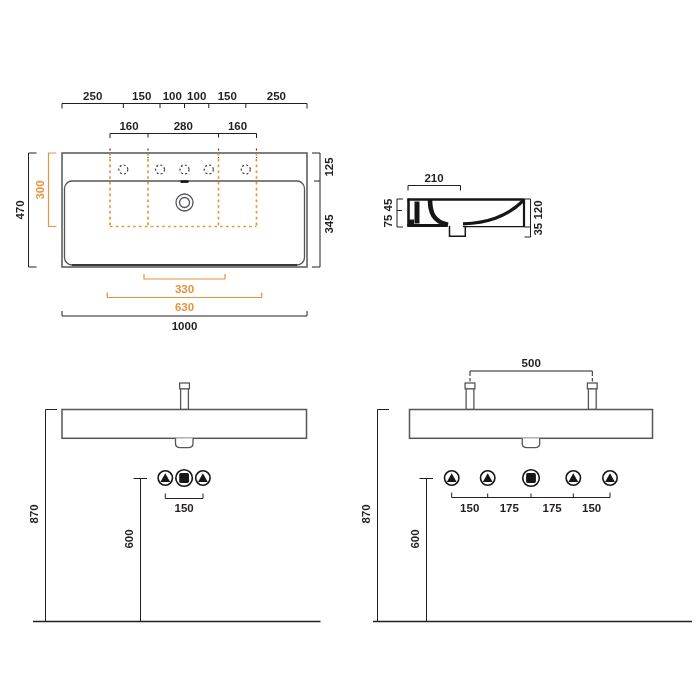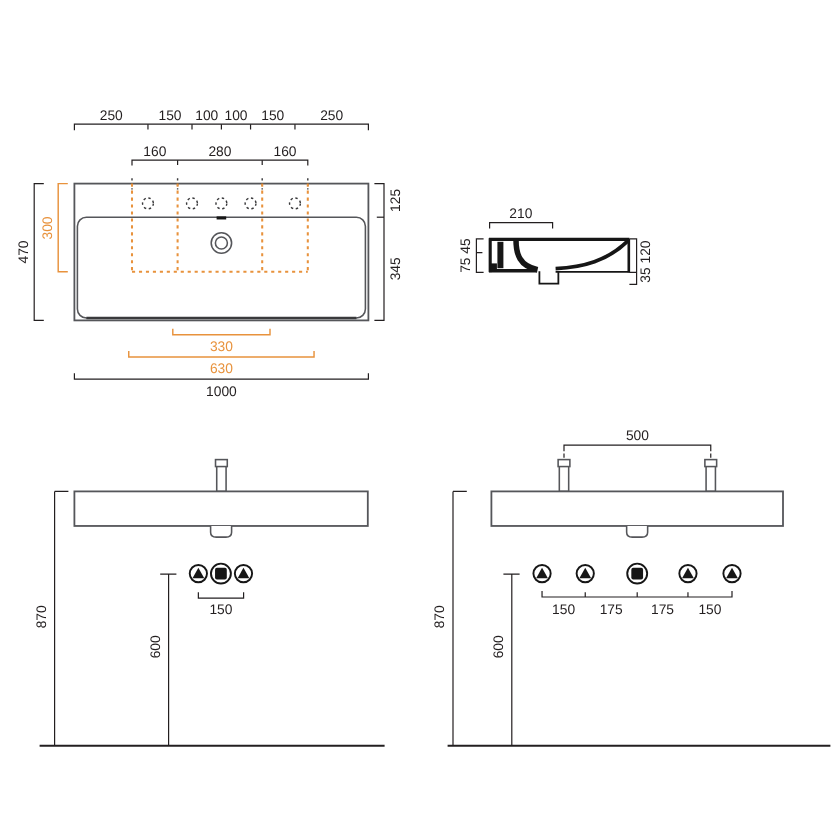--- a/index.html
+++ b/index.html
@@ -1,17 +1,17 @@
 <!DOCTYPE html>
 <html><head>
 <meta charset="utf-8">
 <style>
   html,body{margin:0;padding:0;background:#fff;}
   #canvas{position:relative;width:696px;height:700px;background:#fff;overflow:hidden;
-          font-family:"Liberation Sans", sans-serif;}
+          font-family:"Liberation Sans", sans-serif;font-weight:bold;}
   svg{position:absolute;left:0;top:0;}
   text{font-family:"Liberation Sans", sans-serif;font-size:11.5px;fill:#231F20;}
   .accent-t{fill:#E8923C;}
   .dim{stroke:#231F20;stroke-width:1;fill:none;}
   .obj{stroke:#55565A;stroke-width:1.5;fill:#fff;}
   .objthin{stroke:#55565A;stroke-width:1.3;fill:#fff;}
   .dash{stroke:#3A3A3C;stroke-width:1.2;fill:none;stroke-dasharray:2 2.2;}
   .odash{stroke:#E8923C;stroke-width:1.7;fill:none;stroke-dasharray:2.6 3.2;}
   .oline{stroke:#E8923C;stroke-width:1.2;fill:none;}
   .sec{stroke:#161616;fill:none;}

